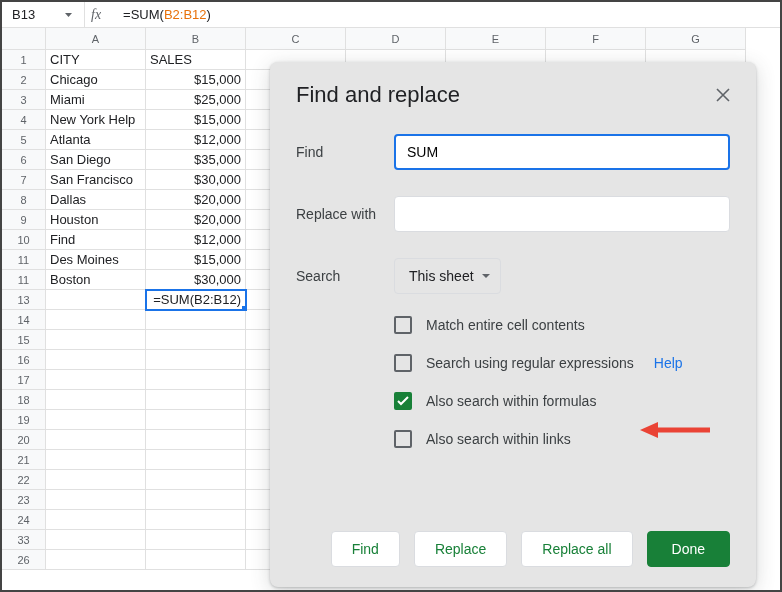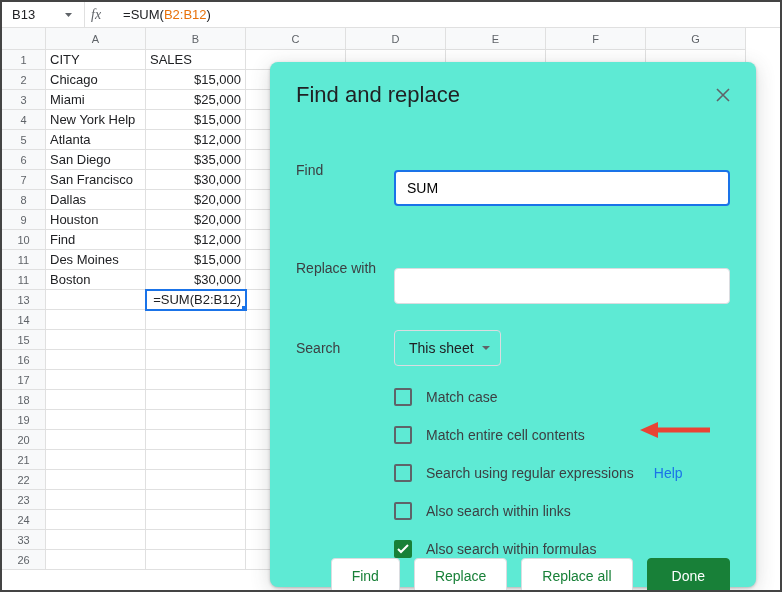--- a/index.html
+++ b/index.html
@@ -92,21 +92,21 @@
   right: -2px; bottom: -2px;
   width: 5px; height: 5px;
   background: #1a73e8;
 }
 .dialog {
   position: absolute;
   top: 60px;
   left: 268px;
   width: 486px;
   height: 525px;
-  background: #5eead4;
+  background: #e5e5e5;
   border-radius: 8px;
   box-shadow: 0 1px 3px rgba(60,64,67,.3), 0 4px 20px rgba(60,64,67,.2);
   padding: 20px 26px;
   display: flex;
   flex-direction: column;
 }
 .dlg-title {
   font-family: "Google Sans", "Product Sans", Arial, sans-serif;
   font-size: 22px;
   color: #202124;
@@ -130,21 +130,20 @@
   color: #3c4043;
   font-size: 14px;
 }
 .row input[type=text] {
   flex: 1;
   height: 36px;
   border: 1px solid #dadce0;
   border-radius: 4px;
   padding: 0 12px;
   font-size: 14px;
-  margin-top: 36px;
 }
 .row input.focused {
   border: 2px solid #1a73e8;
   padding: 0 11px;
 }
 .dropdown {
   height: 36px;
   border: 1px solid #dadce0;
   border-radius: 4px;
   padding: 0 10px 0 14px;
@@ -464,43 +463,39 @@
       <span>This sheet</span>
       <svg width="8" height="4" viewBox="0 0 8 4">
           <path d="M0 0 L4 4 L8 0 Z" fill="#5f6368"></path>
         </svg>
     </div>
   </div>
 
   <div class="checks">
     <label class="chk">
       <span class="box"></span>
-      <span>Match case</span>
-    </label>
-    <label class="chk">
-      <span class="box"></span>
       <span>Match entire cell contents</span>
     </label>
     <label class="chk">
       <span class="box"></span>
       <span>Search using regular expressions</span>
       <span class="help">Help</span>
-    </label>
-    <label class="chk">
-      <span class="box"></span>
-      <span>Also search within links</span>
     </label>
     <label class="chk">
       <span class="box checked">
           <svg width="12" height="10" viewBox="0 0 12 10">
             <path d="M1 5 L4 8 L11 1" stroke="#fff" stroke-width="2" fill="none"></path>
           </svg>
         </span>
       <span>Also search within formulas</span>
     </label>
+    <label class="chk">
+      <span class="box"></span>
+      <span>Also search within links</span>
+    </label>
   </div>
 
   <svg class="arrow" width="70" height="20" viewBox="0 0 70 20">
     <line x1="70" y1="10" x2="14" y2="10" stroke="#ea4335" stroke-width="5" stroke-linecap="round"></line>
     <path d="M0 10 L18 2 L18 18 Z" fill="#ea4335"></path>
   </svg>
 
   <div class="dlg-btns">
     <button class="btn">Find</button>
     <button class="btn">Replace</button>

